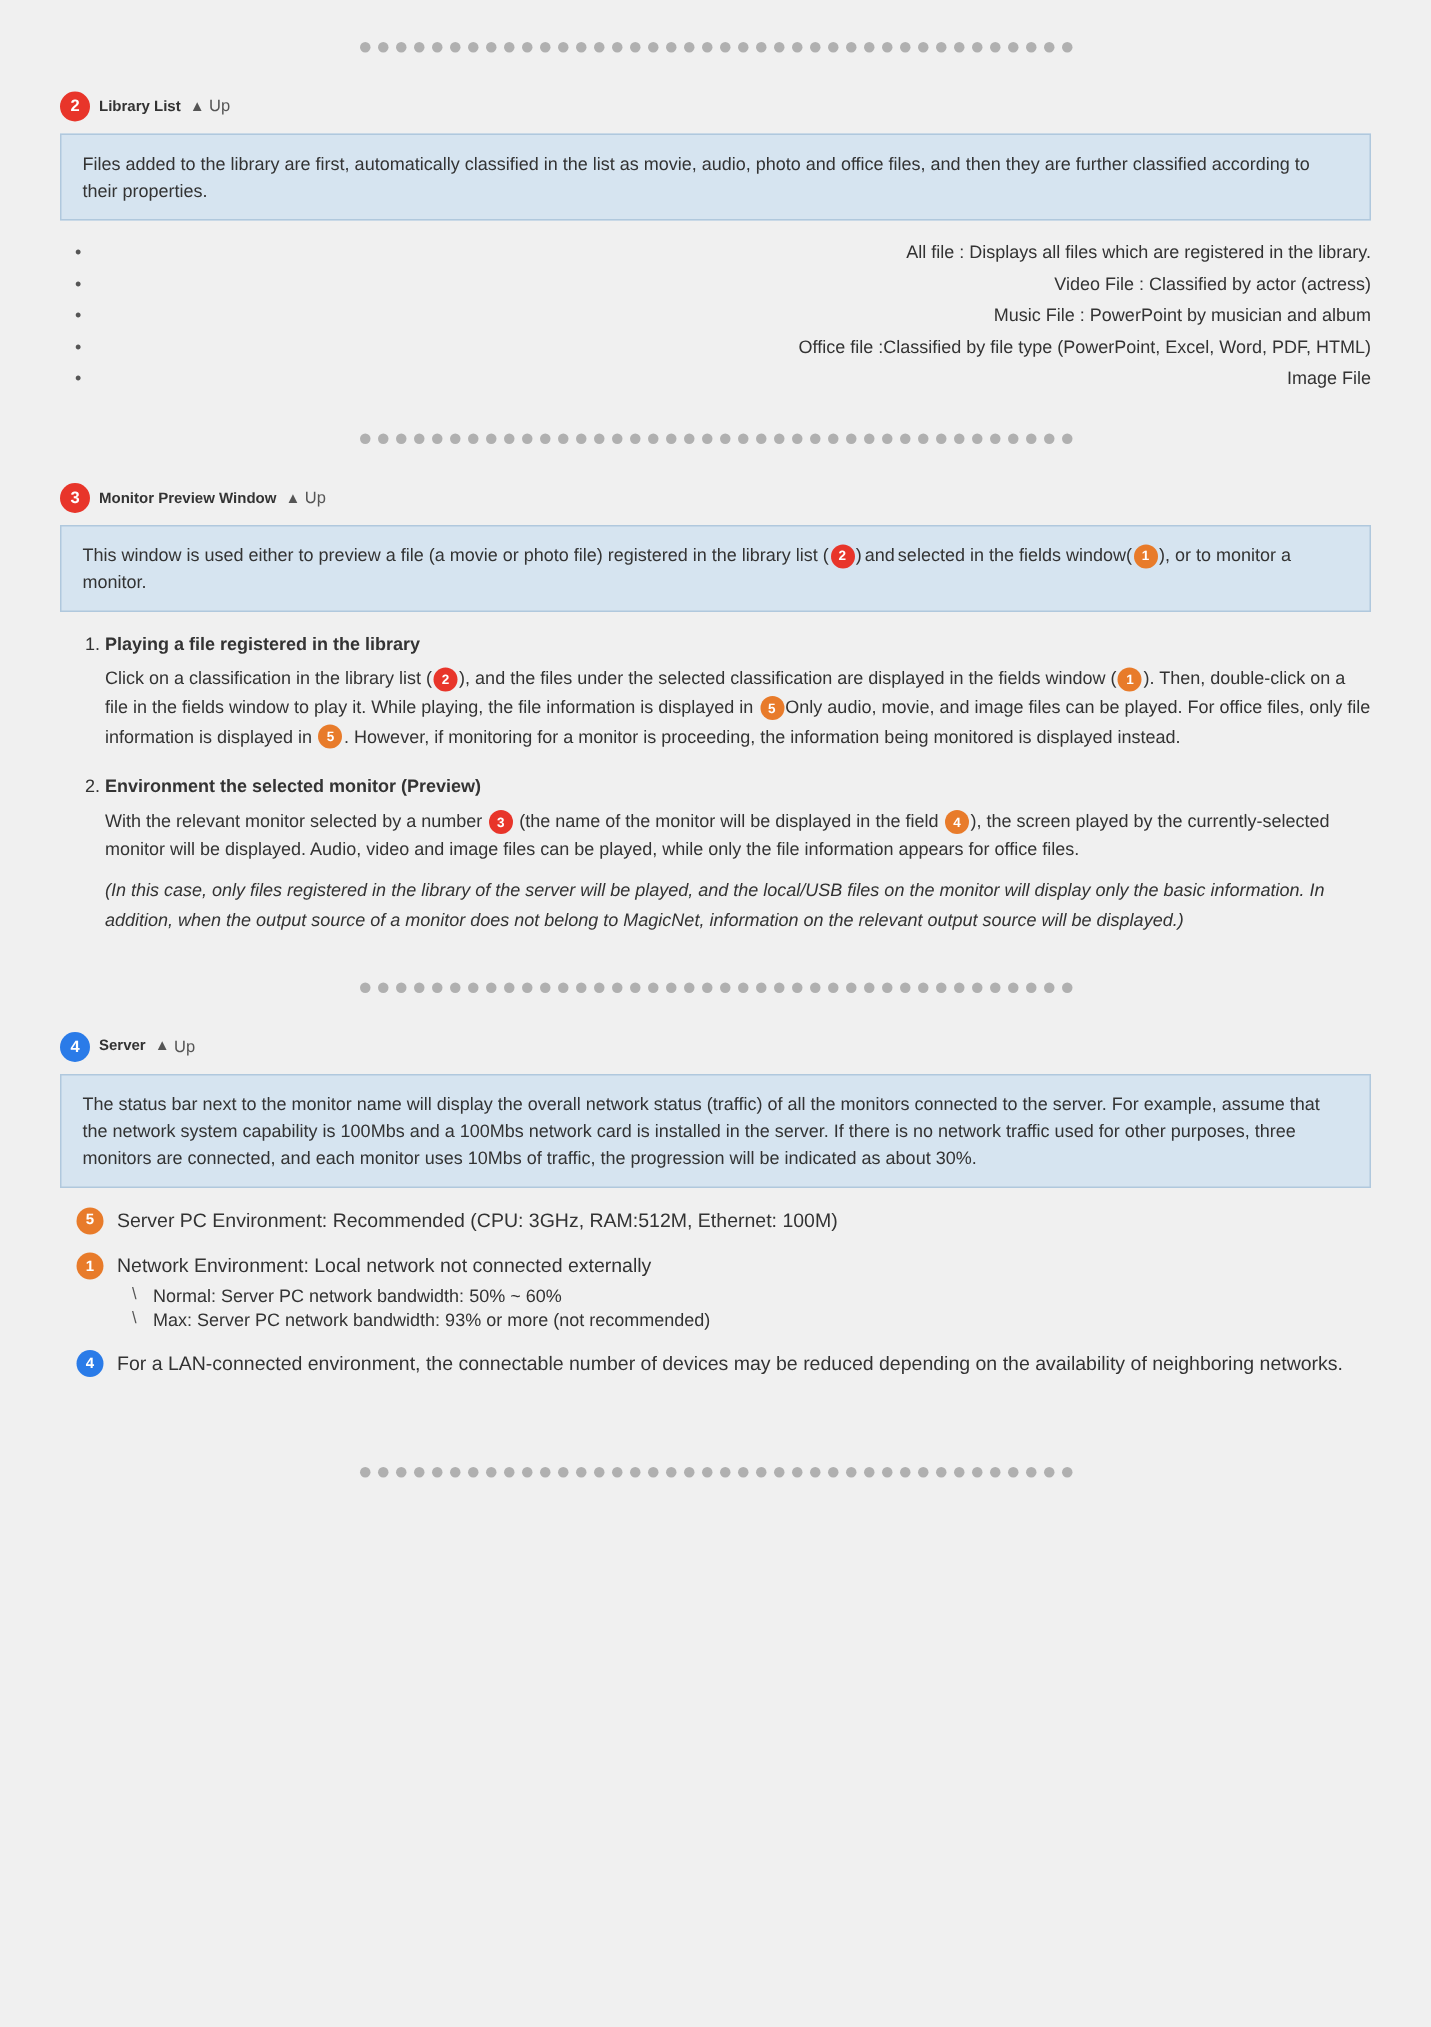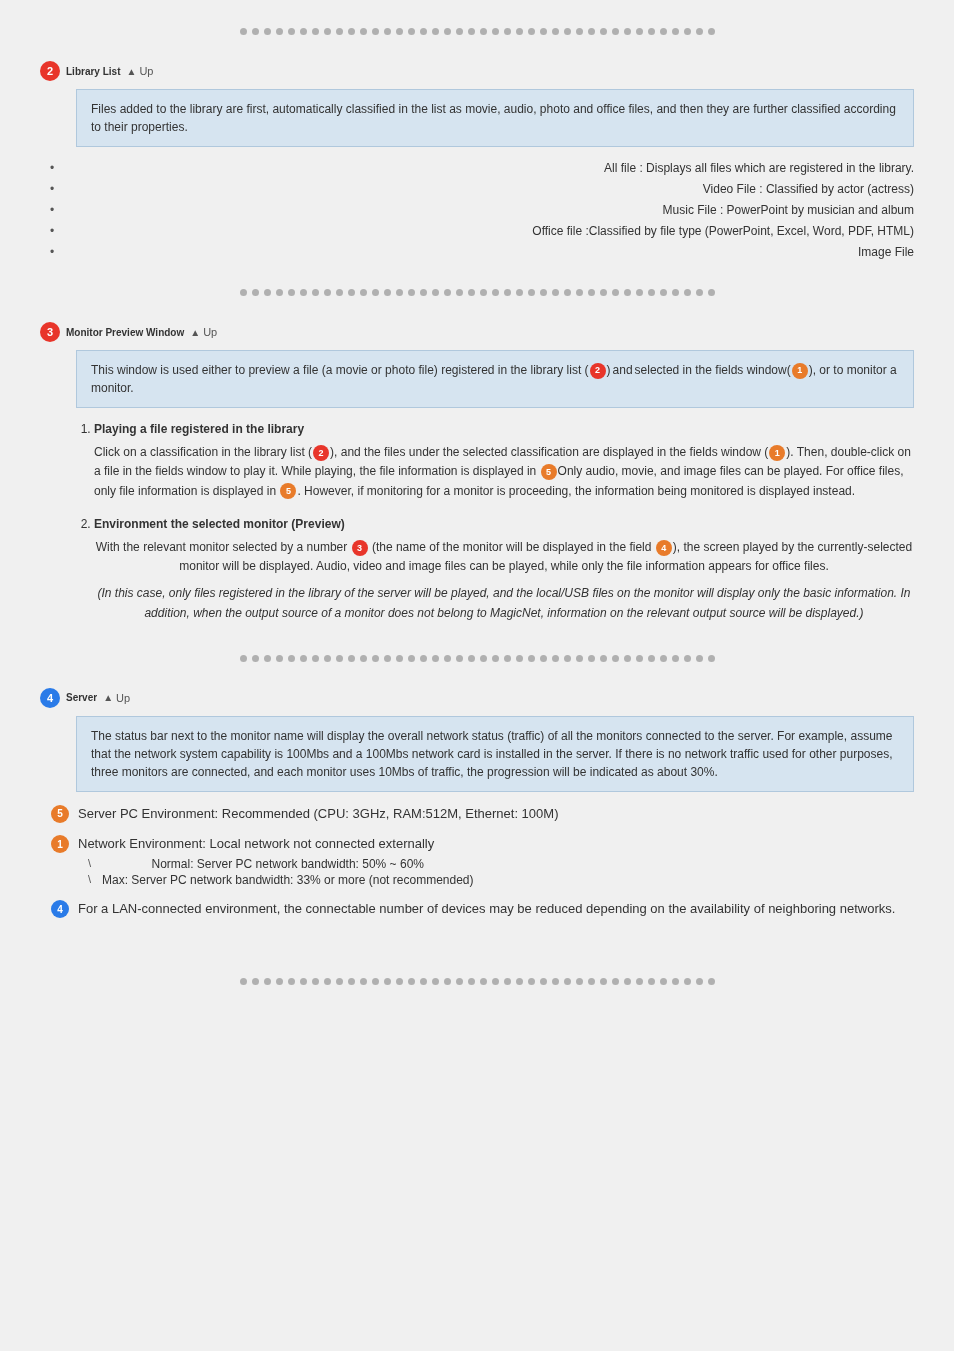--- a/index.html
+++ b/index.html
@@ -68,21 +68,20 @@
       color: #555;
     }
     .info-box {
       background: #d6e4f0;
       border: 1px solid #b0c8dd;
       padding: 10px 14px;
       margin-bottom: 12px;
       font-size: 12px;
       line-height: 1.5;
       color: #333;
-      margin-left: 36px;
     }
     .bullet-list {
       list-style: none;
       padding-left: 10px;
     }
     .bullet-list li {
       position: relative;
       padding-left: 14px;
       margin-bottom: 3px;
       font-size: 12px;
@@ -96,21 +95,20 @@
       color: #555;
     }
     .numbered-list {
       padding-left: 20px;
       margin-left: 10px;
     }
     .numbered-list li {
       margin-bottom: 14px;
       font-size: 12px;
       line-height: 1.6;
-      margin-left: 24px;
     }
     .numbered-list li .sub-title {
       font-weight: bold;
       display: block;
       margin-bottom: 4px;
     }
     .inline-badge {
       display: inline-flex;
       align-items: center;
       justify-content: center;
@@ -124,21 +122,20 @@
       margin: 0 1px;
     }
     .ib-red { background: #e8352a; }
     .ib-orange { background: #e87b2a; }
     .ib-blue { background: #2a7be8; }
     .para {
       font-size: 12px;
       line-height: 1.6;
       margin-bottom: 8px;
       padding-left: 10px;
-      text-align: center;
     }
     .network-item {
       display: flex;
       align-items: flex-start;
       gap: 8px;
       margin-bottom: 10px;
       padding-left: 10px;
     }
     .network-text {
       font-size: 13px;
@@ -146,21 +143,20 @@
     }
     .sub-bullet {
       list-style: none;
       padding-left: 10px;
       margin-top: 2px;
     }
     .sub-bullet li {
       position: relative;
       padding-left: 14px;
       margin-bottom: 2px;
-      text-align: center;
     }
     .sub-bullet li::before {
       content: "\\";
       position: absolute;
       left: 0;
       color: #555;
       font-size: 11px;
     }
   </style>
 </head>
@@ -378,21 +374,21 @@
       <span class="inline-badge ib-orange" style="width:18px;height:18px;font-size:10px;flex-shrink:0;margin-top:1px;">5</span>
       <span class="network-text">Server PC Environment: Recommended (CPU: 3GHz, RAM:512M, Ethernet: 100M)</span>
     </div>
 
     <div class="network-item">
       <span class="inline-badge ib-orange" style="width:18px;height:18px;font-size:10px;flex-shrink:0;margin-top:1px;">1</span>
       <div>
         <span class="network-text">Network Environment: Local network not connected externally</span>
         <ul class="sub-bullet">
           <li><span>Normal: Server PC network bandwidth: 50% ~ 60%</span></li>
-          <li><span>Max: Server PC network bandwidth: 33% or more (not recommended)</span></li>
+          <li><span>Max: Server PC network bandwidth: 93% or more (not recommended)</span></li>
         </ul>
       </div>
     </div>
 
     <div class="network-item">
       <span class="inline-badge ib-blue" style="width:18px;height:18px;font-size:10px;flex-shrink:0;margin-top:1px;">4</span>
       <span class="network-text">For a LAN-connected environment, the connectable number of devices may be reduced depending on the availability of neighboring networks.</span>
     </div>
   </div>
 

